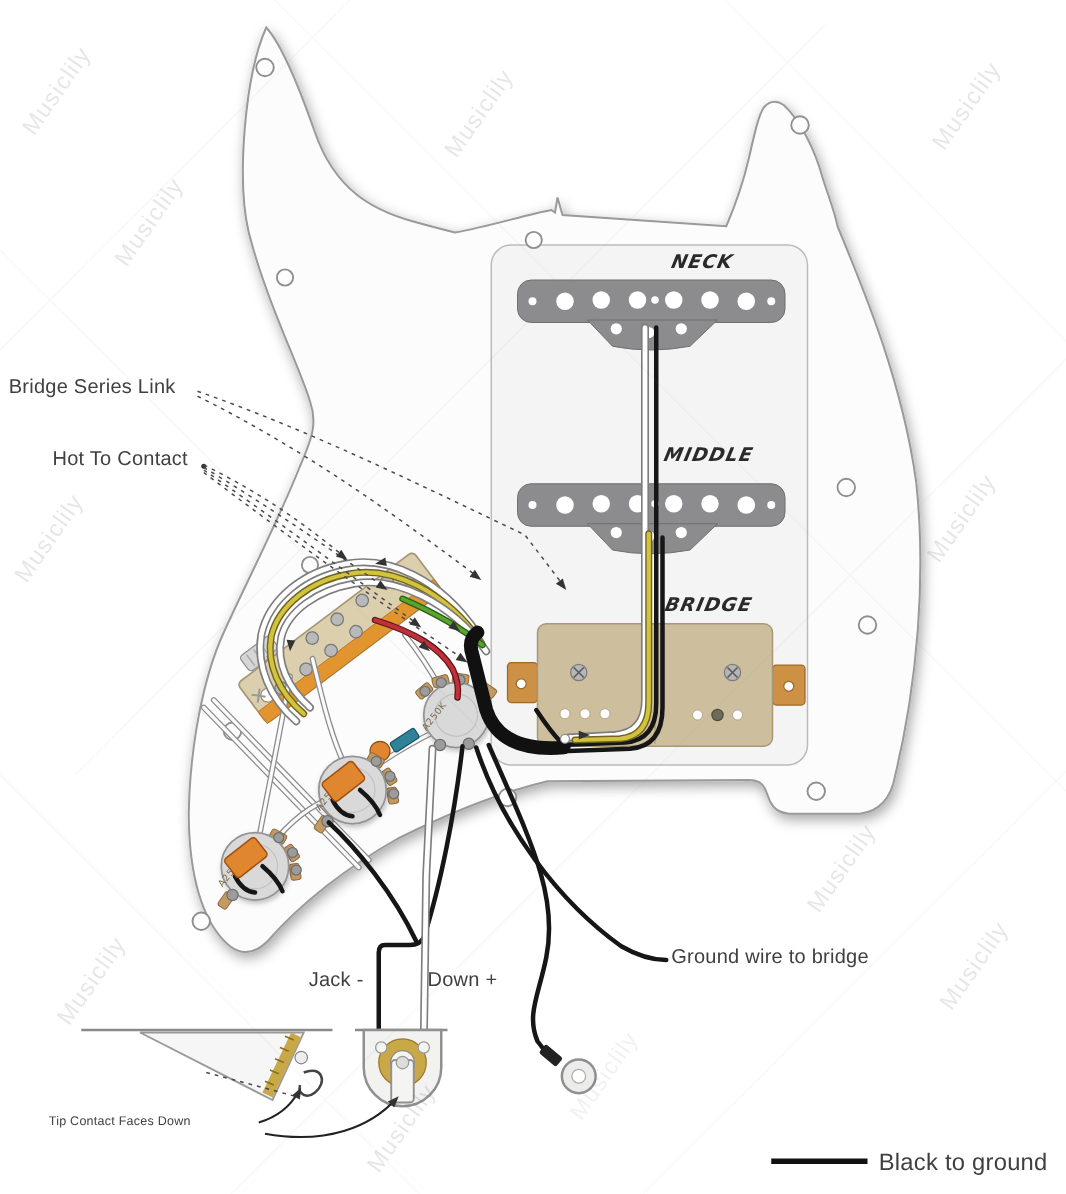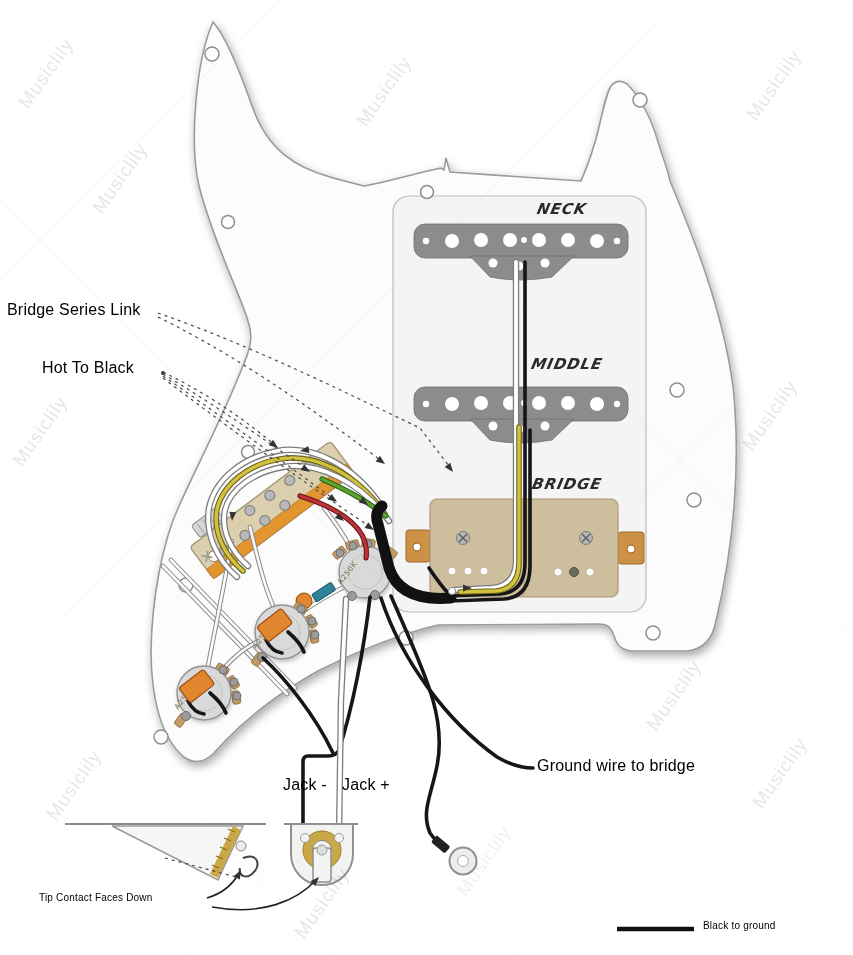--- a/index.html
+++ b/index.html
@@ -1,19 +1,19 @@
 <!DOCTYPE html>
 <html><head>
 <meta charset="utf-8">
 <style>
   html,body{margin:0;padding:0;background:#ffffff;}
   #stage{position:relative;width:853px;height:955px;background:#ffffff;overflow:hidden;
          font-family:"Liberation Sans","DejaVu Sans",sans-serif;}
   #diagram{position:absolute;left:0;top:0;}
-  .lbl{position:absolute;color:#000000;font-size:16px;white-space:nowrap;letter-spacing:.2px;}
+  .lbl{position:absolute;color:#404040;font-size:16px;white-space:nowrap;letter-spacing:.2px;}
   .lbl.small{font-size:10px;}
   .wm{position:absolute;color:#6a6a6a;opacity:.16;font-size:19px;letter-spacing:1px;
       transform:rotate(-55deg);transform-origin:left top;pointer-events:none;}
   
   .o{stroke:#7d7d7d;stroke-width:6.4;fill:none;stroke-linecap:round;stroke-linejoin:round}
   .w{stroke:#ffffff;stroke-width:3.8;fill:none;stroke-linecap:round;stroke-linejoin:round}
   .oy{stroke:#6e6420;stroke-width:5.6;fill:none;stroke-linecap:round;stroke-linejoin:round}
   .y{stroke:#d2c23e;stroke-width:3.4;fill:none;stroke-linecap:round;stroke-linejoin:round}
   .og{stroke:#2c5e14;stroke-width:5.2;fill:none;stroke-linecap:round}
   .g{stroke:#5aa52f;stroke-width:3.2;fill:none;stroke-linecap:round}
@@ -351,26 +351,26 @@
     <line x1="180" y1="960" x2="920" y2="220"></line>
         <line x1="480" y1="990" x2="1060" y2="410"></line>
     <line x1="-60" y1="560" x2="520" y2="1140"></line>
         <line x1="160" y1="-60" x2="900" y2="680"></line>
     <line x1="500" y1="-80" x2="1000" y2="420"></line>
         <line x1="-80" y1="120" x2="400" y2="600"></line>
   </g>
 </svg>
 
 <div class="lbl" style="left:7px;top:301px;">Bridge Series Link</div>
-<div class="lbl" style="left:42px;top:359px;">Hot To Black</div>
-<div class="lbl" style="left:247px;top:776px;margin-left:36px;">Jack -</div>
-<div class="lbl" style="left:342px;top:776px;">Jack +</div>
+<div class="lbl" style="left:42px;top:359px;">Hot To Contact</div>
+<div class="lbl" style="left:247px;top:776px;">Jack -</div>
+<div class="lbl" style="left:342px;top:776px;">Down +</div>
 <div class="lbl" style="left:537px;top:757px;">Ground wire to bridge</div>
 <div class="lbl small" style="left:39px;top:892px;">Tip Contact Faces Down</div>
-<div class="lbl small" style="left:703px;top:920px;font-size:10px;">Black to ground</div>
+<div class="lbl small" style="left:703px;top:920px;font-size:19px;">Black to ground</div>
 
 <span class="wm" style="left:14px;top:100px;">Musiclily</span>
 <span class="wm" style="left:88px;top:205px;">Musiclily</span>
 <span class="wm" style="left:352px;top:118px;">Musiclily</span>
 <span class="wm" style="left:742px;top:112px;">Musiclily</span>
 <span class="wm" style="left:8px;top:458px;">Musiclily</span>
 <span class="wm" style="left:738px;top:442px;">Musiclily</span>
 <span class="wm" style="left:42px;top:812px;">Musiclily</span>
 <span class="wm" style="left:642px;top:722px;">Musiclily</span>
 <span class="wm" style="left:748px;top:800px;">Musiclily</span>

